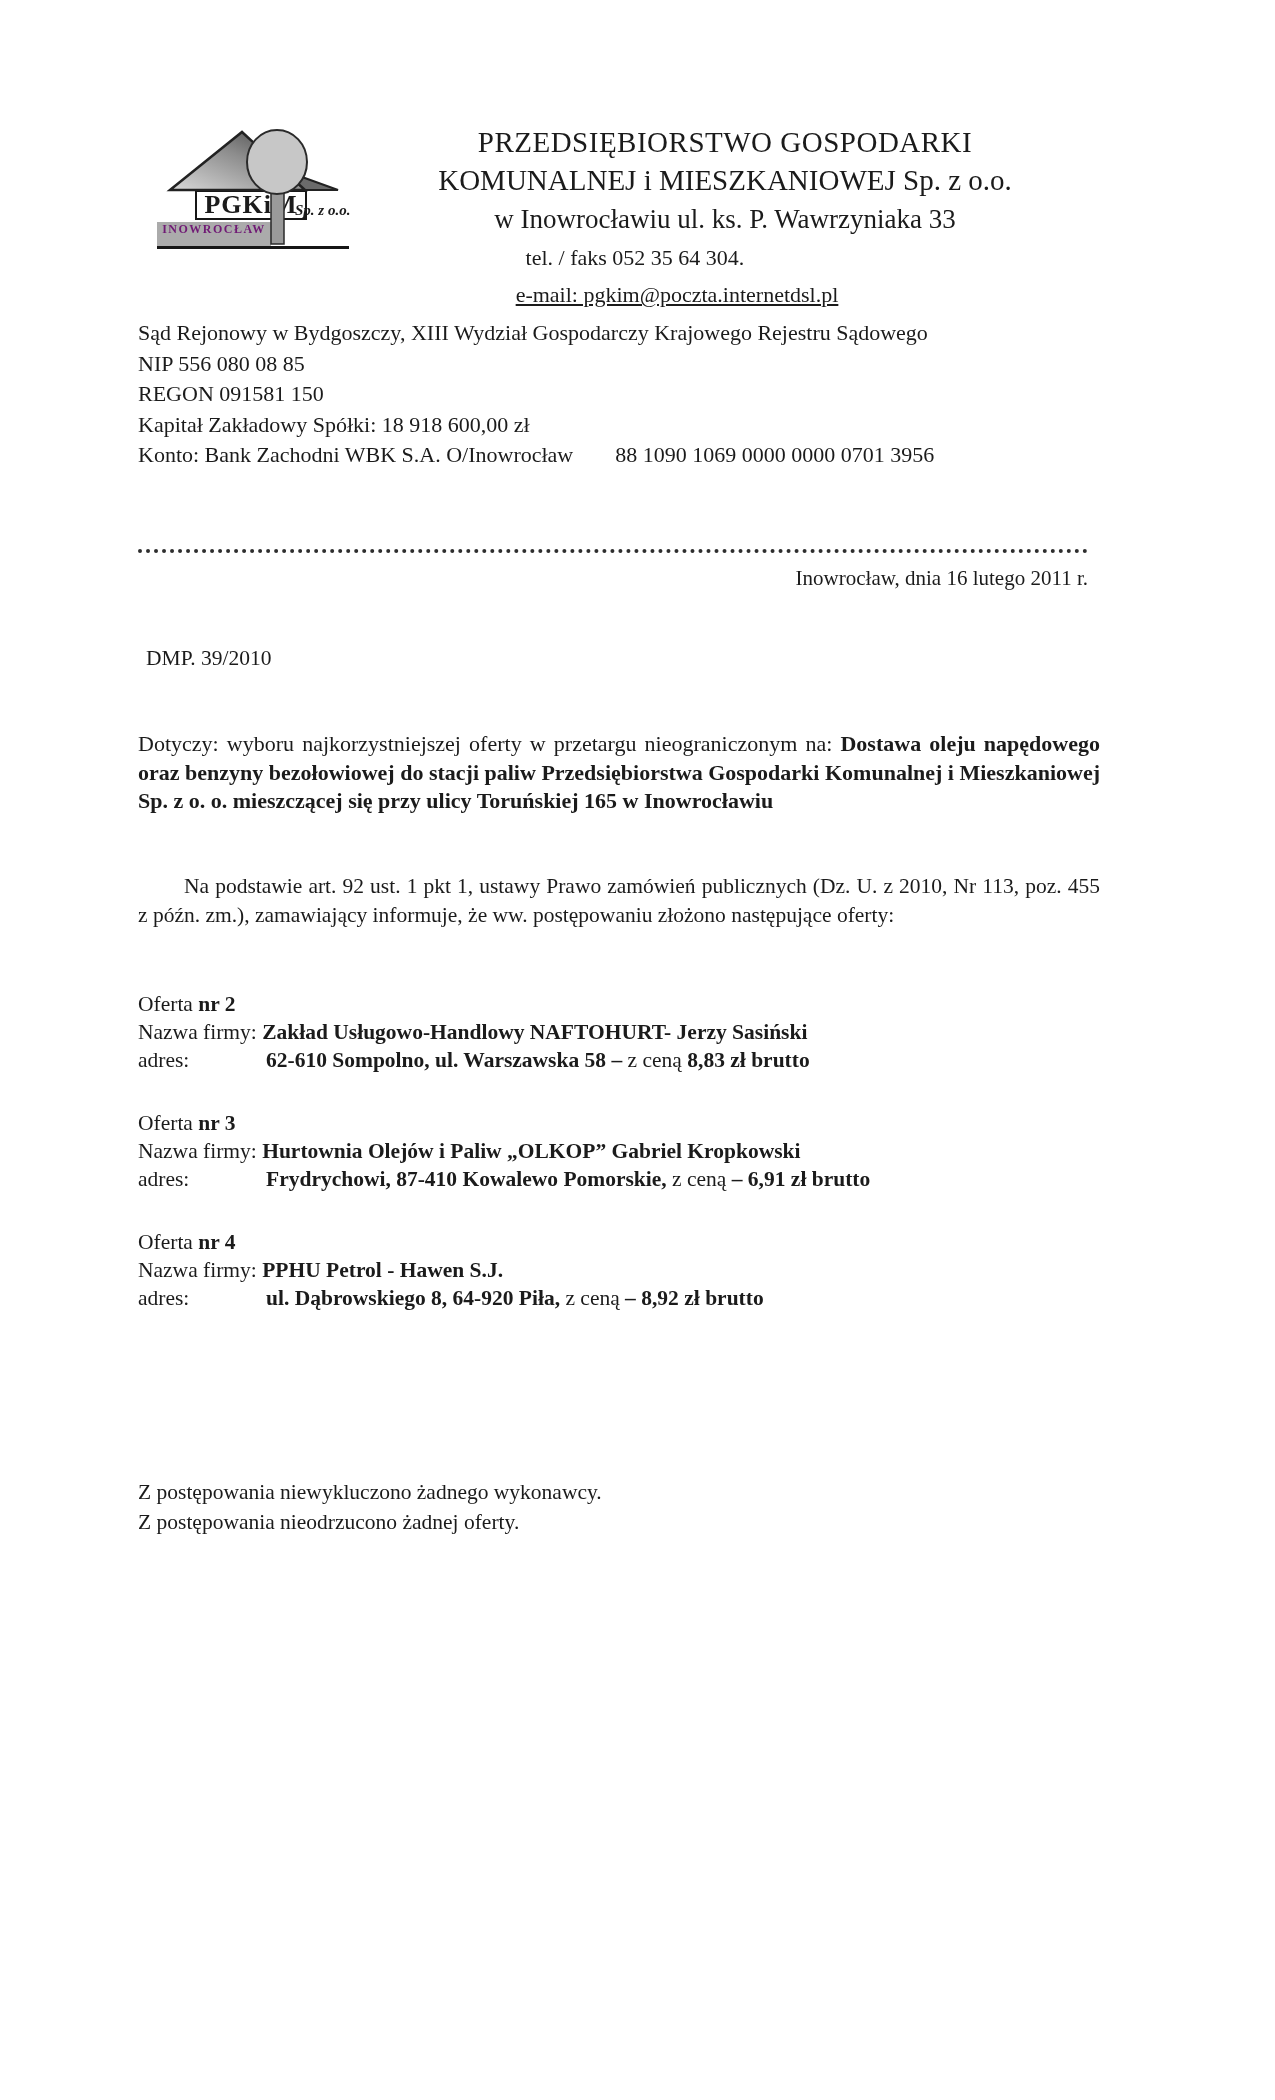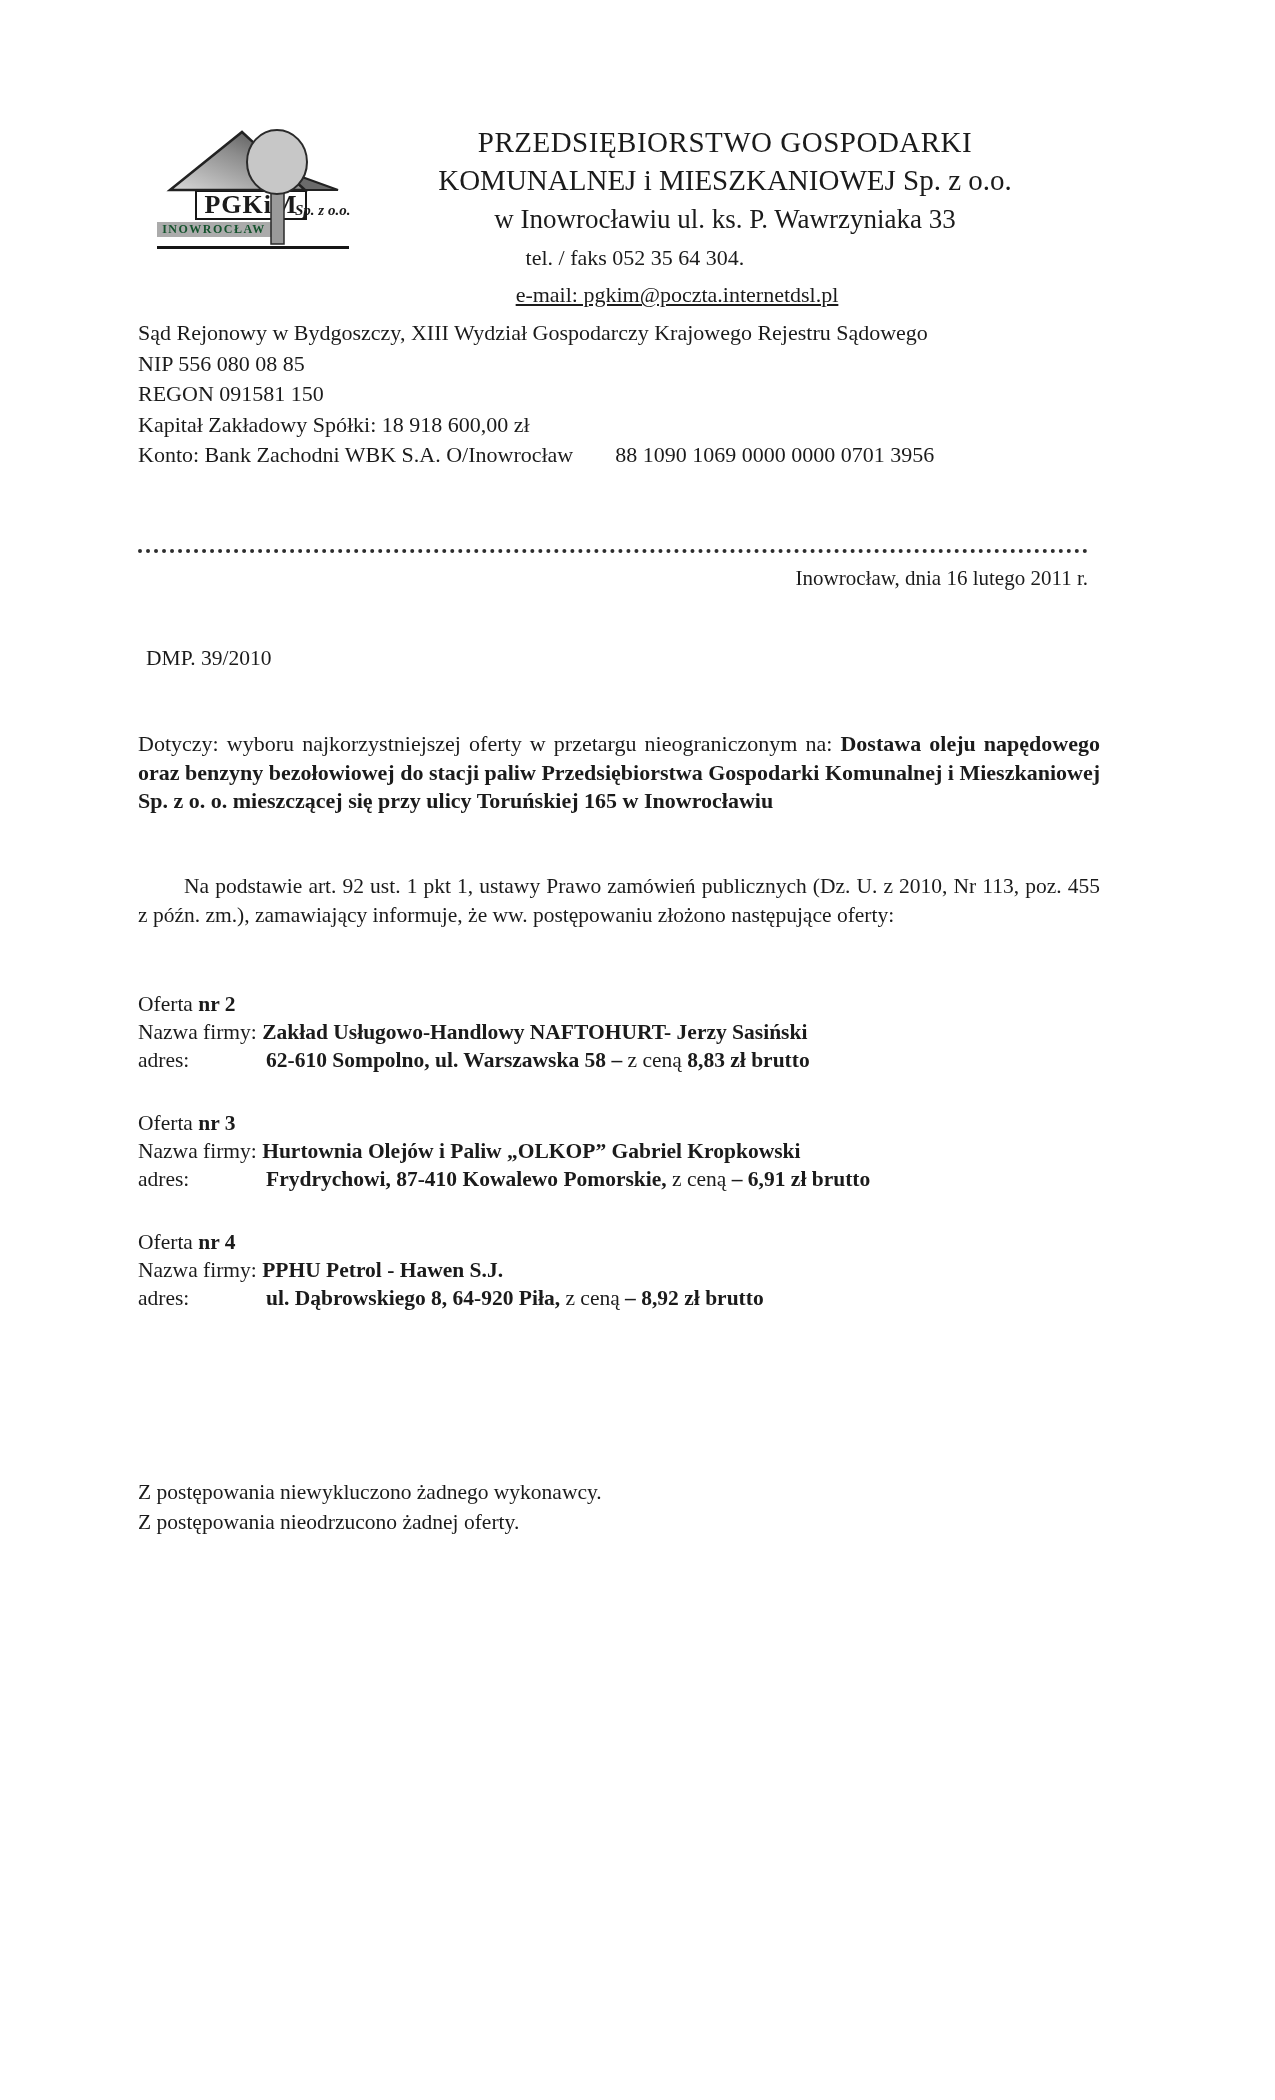--- a/index.html
+++ b/index.html
@@ -10,22 +10,22 @@
   }
   
   .logo { position:absolute; left:155px; top:122px; width:205px; height:130px; }
   .logo-acronym {
     position:absolute; left:8px; top:68px; width:112px; height:30px;
     border:2px solid #161616; background:#fff; box-sizing:border-box;
     font-weight:bold; font-size:26px; line-height:26px; text-align:center; letter-spacing:1px;margin-left:32px;
   }
   .logo-sp { position:absolute; left:140px; top:80px; font-style:italic; font-weight:bold; font-size:15px; white-space:nowrap; }
   .logo-city {
-    position:absolute; left:2px; top:100px; width:114px; height:15px;
-    background:#ababab; color:#14532d; font-weight:bold; font-size:12px;
+    position:absolute; left:2px; top:100px; width:114px; height:24px;
+    background:#ababab; color:#701a75; font-weight:bold; font-size:12px;
     letter-spacing:1.5px; text-align:center; line-height:15px;
   }
   .logo-rule { position:absolute; left:2px; top:124px; width:192px; height:3px; background:#161616; }
   .logo-svg { position:absolute; left:0; top:0; }
   
   .letterhead { position:absolute; left:330px; top:124px; width:790px; text-align:center; font-weight:normal; }
   .lh1 { font-size:29px; letter-spacing:0.5px; line-height:37px; white-space:nowrap; }
   .lh2 { font-size:29px; line-height:38px; white-space:nowrap; }
   .lh3 { font-size:27px; line-height:40px; white-space:nowrap; }
   .lh-phone { font-size:22px; line-height:37px; transform:translateX(-90px); white-space:nowrap; }

